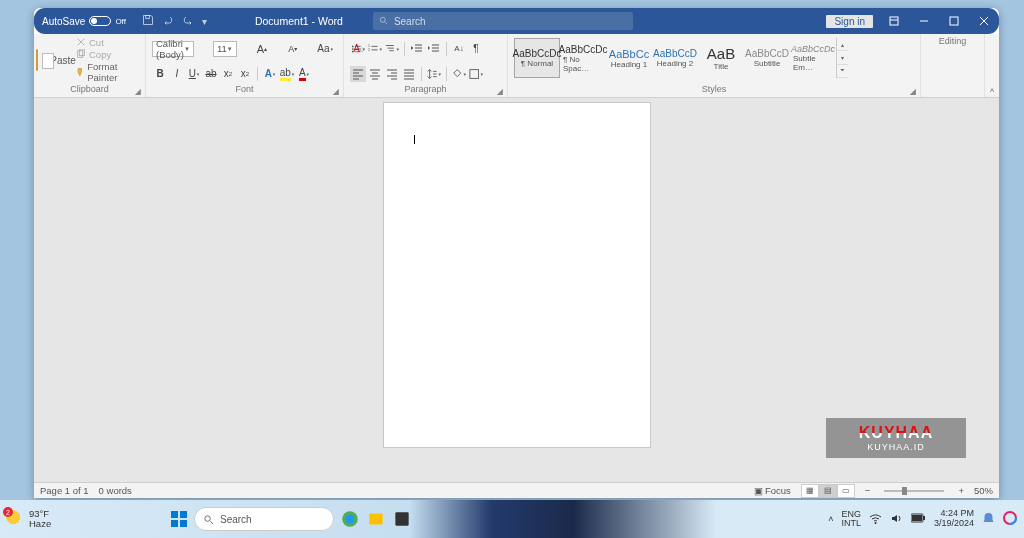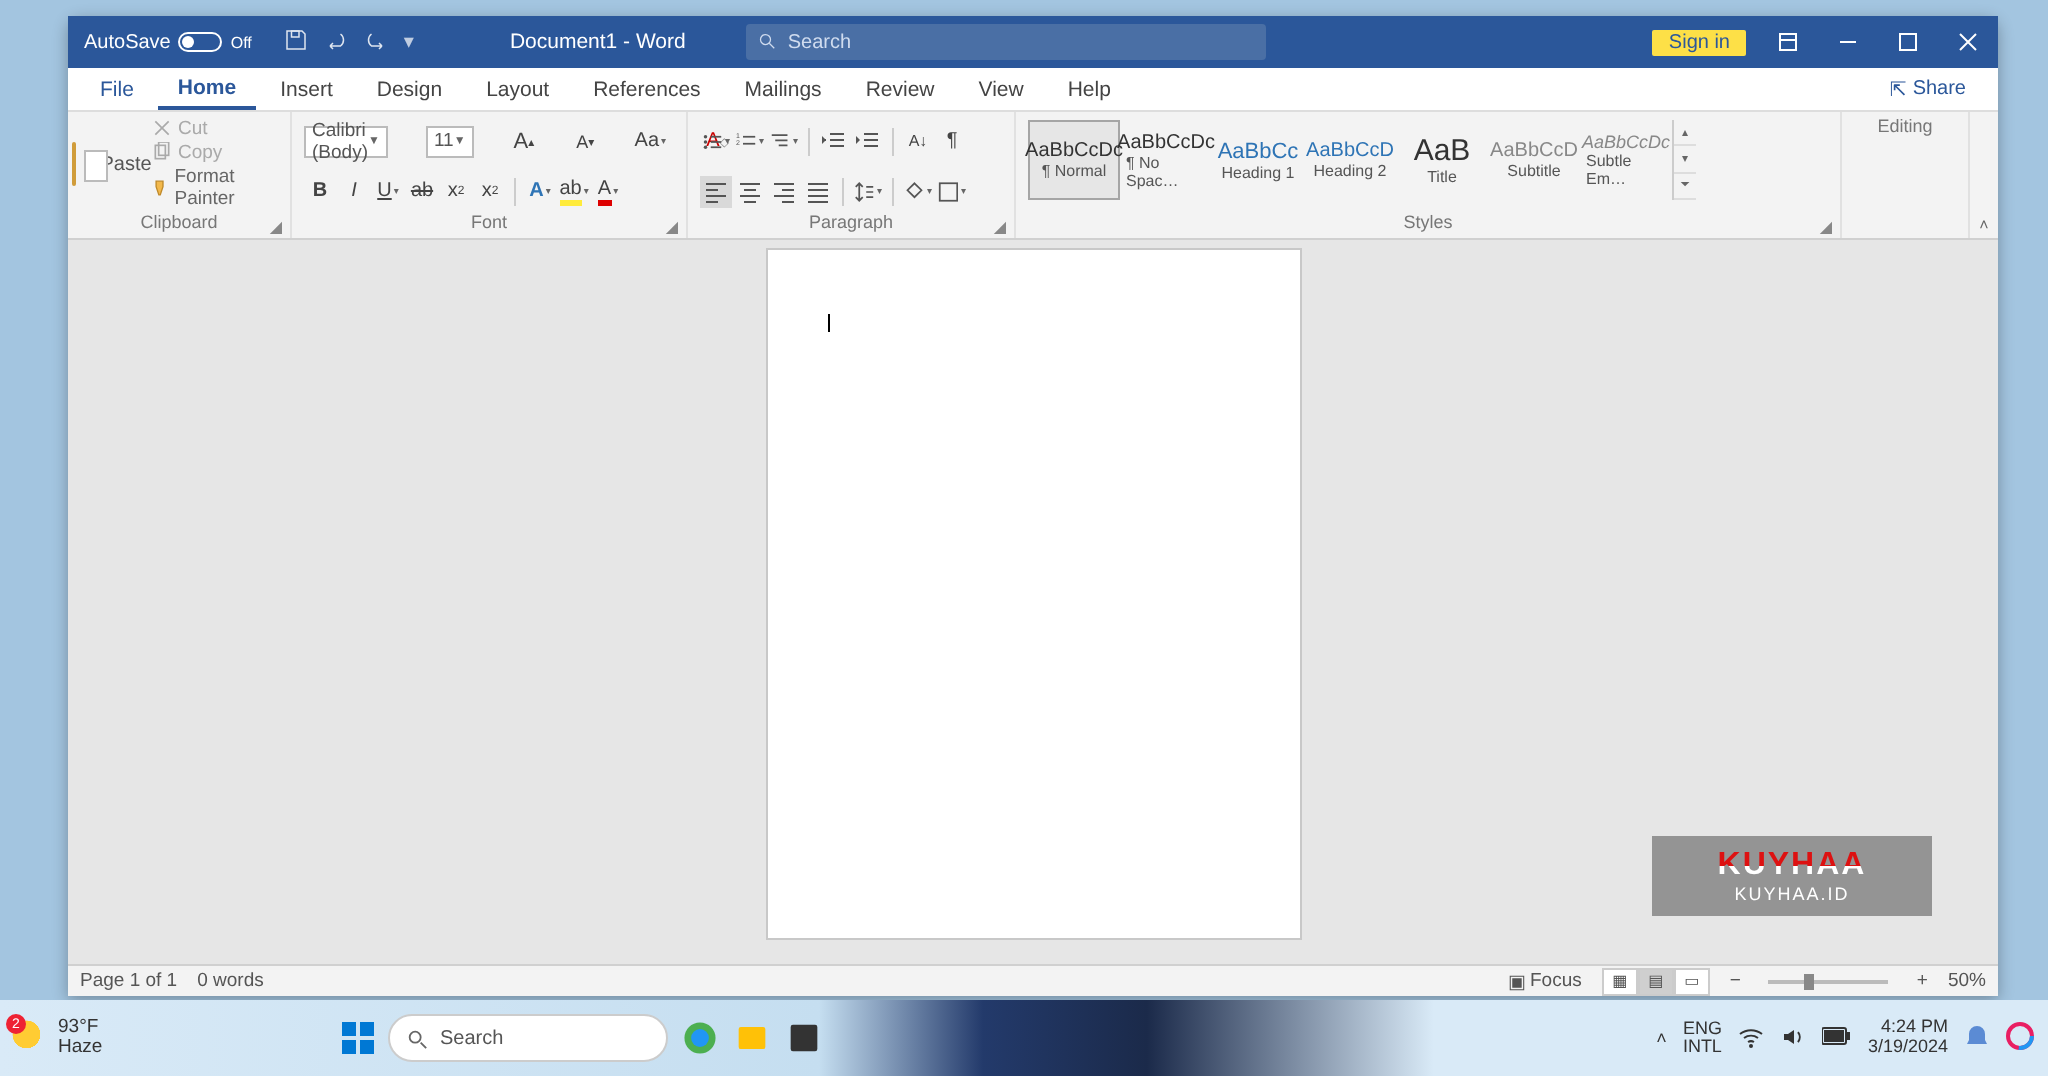--- a/index.html
+++ b/index.html
@@ -1,28 +1,28 @@
 <!DOCTYPE html>
 <html><head>
 <meta charset="utf-8">
 <style>
 * { margin: 0; padding: 0; box-sizing: border-box; font-family: "Segoe UI", Tahoma, sans-serif; }
 body { width: 1024px; height: 538px; overflow: hidden; background: #a3c5e0; position: relative; }
 .window { position: absolute; left: 34px; top: 8px; width: 965px; height: 490px; background: #fff; box-shadow: 0 2px 8px rgba(0,0,0,0.3); border-radius: 6px 6px 0 0; display: flex; flex-direction: column; }
-.titlebar { height: 26px; background: #2b579a; display: flex; align-items: center; color: #fff; font-size: 10px; }
+.titlebar { height: 26px; background: #2b579a; display: flex; align-items: center; color: #fff; font-size: 10px; border-radius: 11px; }
 .autosave { display: flex; align-items: center; gap: 4px; padding: 0 8px; }
 .toggle { width: 22px; height: 10px; border: 1px solid #fff; border-radius: 5px; position: relative; }
 .toggle::after { content: ""; width: 6px; height: 6px; background: #fff; border-radius: 50%; position: absolute; left: 1px; top: 1px; }
 .qat { display: flex; align-items: center; gap: 8px; padding: 0 8px; }
 .qat svg { width: 12px; height: 12px; fill: #fff; opacity: 0.85; }
 .doc-title { flex: 0 0 auto; margin-left: 40px; margin-right: 30px; font-size: 10.5px; }
 .search-box { flex: 0 0 260px; height: 18px; background: #4a6fa5; border-radius: 2px; display: flex; align-items: center; padding: 0 6px; gap: 5px; color: #d0dcef; font-size: 10px; }
 .search-box svg { width: 10px; height: 10px; fill: #d0dcef; }
 .titlebar-spacer { flex: 1; }
-.signin { background: #fde047; color: #2b579a; padding: 1px 8px; font-size: 10px; margin-right: 6px; border-radius: 1px; }
+.signin { background: #e5e5e5; color: #2b579a; padding: 1px 8px; font-size: 10px; margin-right: 6px; border-radius: 1px; }
 .win-controls { display: flex; }
 .win-btn { width: 30px; height: 26px; display: flex; align-items: center; justify-content: center; }
 .win-btn svg { width: 10px; height: 10px; stroke: #fff; stroke-width: 1; fill: none; }
 .tabs { height: 22px; background: #fff; display: flex; align-items: center; padding: 0 6px; font-size: 10.5px; color: #444; border-bottom: 1px solid #ddd; gap: 2px; }
 .tab { padding: 3px 10px; cursor: pointer; }
 .tab.file { color: #2b579a; }
 .tab.active { color: #2b579a; border-bottom: 2px solid #2b579a; font-weight: 600; }
 .tabs-spacer { flex: 1; }
 .share { color: #2b579a; font-size: 10px; padding: 2px 4px; margin-right: 6px; display: flex; align-items: center; gap: 3px;}
 .ribbon { height: 64px; background: #f3f3f3; border-bottom: 1px solid #d0d0d0; display: flex; font-size: 10px; color: #555; }
@@ -139,37 +139,20 @@
           </svg>
         </div>
       <div class="win-btn">
           <svg viewBox="0 0 10 10">
             <path d="M1 1l8 8M9 1l-8 8"></path>
           </svg>
         </div>
     </div>
   </div>
 
-  <div class="tabs">
-    <div class="tab file">File</div>
-    <div class="tab active">Home</div>
-    <div class="tab">Insert</div>
-    <div class="tab">Design</div>
-    <div class="tab">Layout</div>
-    <div class="tab">References</div>
-    <div class="tab">Mailings</div>
-    <div class="tab">Review</div>
-    <div class="tab">View</div>
-    <div class="tab">Help</div>
-    <div class="tabs-spacer"></div>
-    <div class="share">
-        <span style="color:#2b579a">⇱</span>
-        <span>Share</span>
-      </div>
-  </div>
 
   <div class="ribbon">
 
     <div class="group" style="width:112px">
       <div class="group-body">
         <div class="paste-btn">
           <div class="paste-icon"></div>
           <span>Paste</span>
         </div>
         <div class="vstack">

